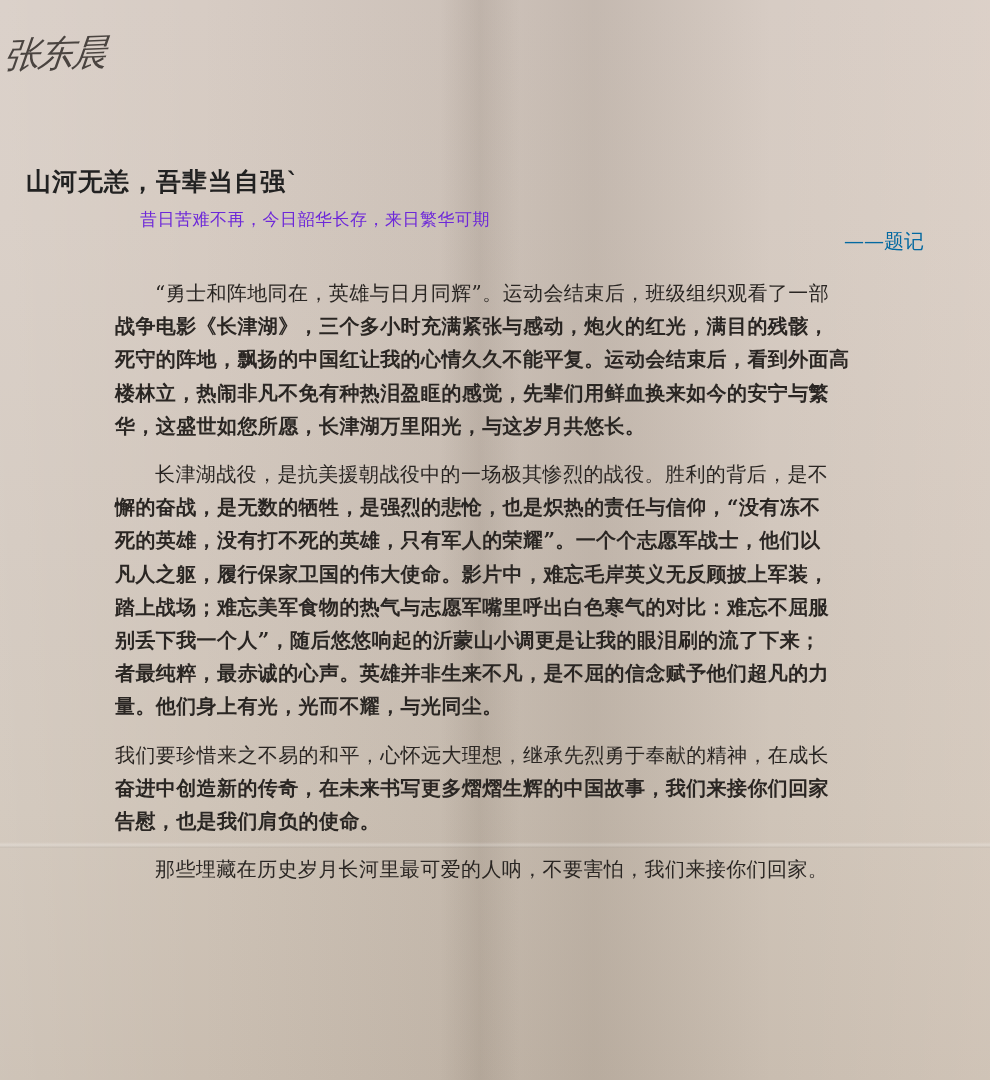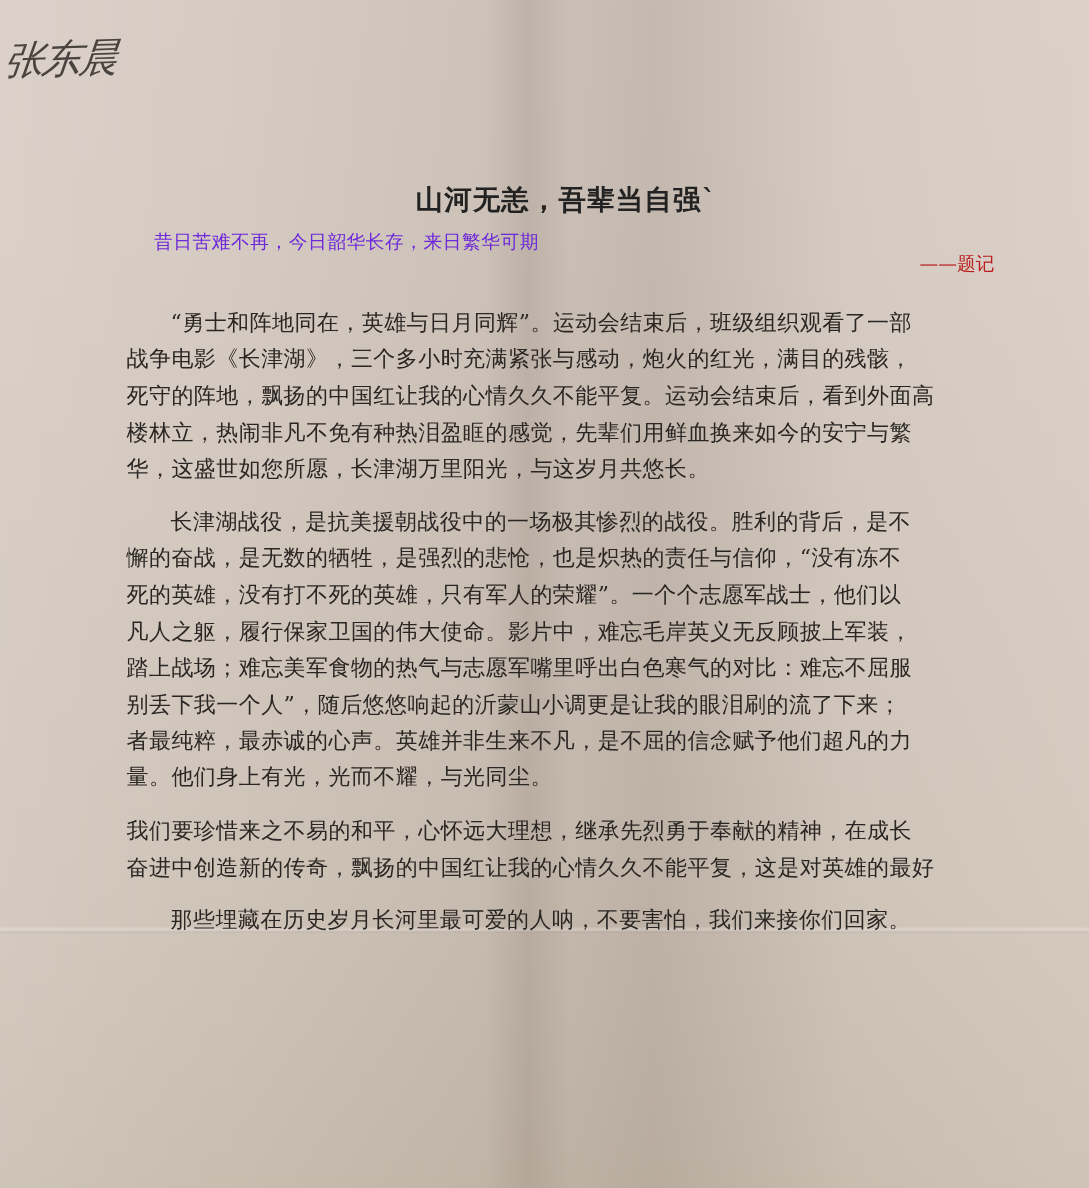--- a/index.html
+++ b/index.html
@@ -42,57 +42,56 @@
     font-size: 36px;
     font-style: italic;
     color: #4a4440;
     letter-spacing: -2px;
     transform: rotate(-2deg) skewX(-8deg);
   }
   .title {
     position: absolute;
     left: 0; right: 0;
     top: 165px;
-    text-align: center;
     font-size: 25px;
     font-weight: bold;
     letter-spacing: 1px;
     color: #222;
-    padding-left: 39px;
+    padding-left: 26px;
   }
   .epigraph {
     position: absolute;
     left: 140px; top: 208px;
     font-size: 17px;
     color: #6d28d9;
     letter-spacing: 0.5px;
   }
   .epigraph-attr {
     position: absolute;
-    right: 86px; top: 228px;
-    font-size: 17px;
-    color: #b91c1c;
+    right: 66px; top: 228px;
+    font-size: 20px;
+    color: #0369a1;
   }
   .body-text {
     position: absolute;
     left: 100px;
     top: 262px;
     width: 820px;
     font-size: 20px;
     line-height: 33.2px;
     color: #2a2623;
     letter-spacing: 0.4px;
   }
   .para {
     margin: 15px;
     text-indent: 2em;
     text-align: justify;
   }
   .line { display: block; white-space: nowrap; }
-  .para .line:not(:first-child) { text-indent: 0; }
+  .para .line:not(:first-child) { text-indent: 0; font-weight: bold; }
 </style>
 </head>
 <body>
 
 <div class="fold-v" style="left:440px;"></div>
 <div class="fold-h" style="top:842px;"></div>
 
 <div class="signature">张东晨</div>
 
 <div class="title">山河无恙，吾辈当自强`</div>
@@ -113,18 +112,19 @@
     <span class="line" style="text-indent:0">懈的奋战，是无数的牺牲，是强烈的悲怆，也是炽热的责任与信仰，“没有冻不</span>
     <span class="line" style="text-indent:0">死的英雄，没有打不死的英雄，只有军人的荣耀”。一个个志愿军战士，他们以</span>
     <span class="line" style="text-indent:0">凡人之躯，履行保家卫国的伟大使命。影片中，难忘毛岸英义无反顾披上军装，</span>
     <span class="line" style="text-indent:0">踏上战场；难忘美军食物的热气与志愿军嘴里呼出白色寒气的对比：难忘不屈服</span>
     <span class="line" style="text-indent:0">别丢下我一个人”，随后悠悠响起的沂蒙山小调更是让我的眼泪刷的流了下来；</span>
     <span class="line" style="text-indent:0">者最纯粹，最赤诚的心声。英雄并非生来不凡，是不屈的信念赋予他们超凡的力</span>
     <span class="line" style="text-indent:0">量。他们身上有光，光而不耀，与光同尘。</span>
   </p>
   <p class="para">
     <span class="line" style="text-indent:0">我们要珍惜来之不易的和平，心怀远大理想，继承先烈勇于奉献的精神，在成长</span>
-    <span class="line" style="text-indent:0">奋进中创造新的传奇，飘扬的中国红让我的心情久久不能平复，这是对英雄的最好</span>
+    <span class="line" style="text-indent:0">奋进中创造新的传奇，在未来书写更多熠熠生辉的中国故事，我们来接你们回家</span>
+    <span class="line" style="text-indent:0">告慰，也是我们肩负的使命。</span>
   </p>
   <p class="para">
     <span class="line">那些埋藏在历史岁月长河里最可爱的人呐，不要害怕，我们来接你们回家。</span>
   </p>
 </div>
 
 </body></html>

